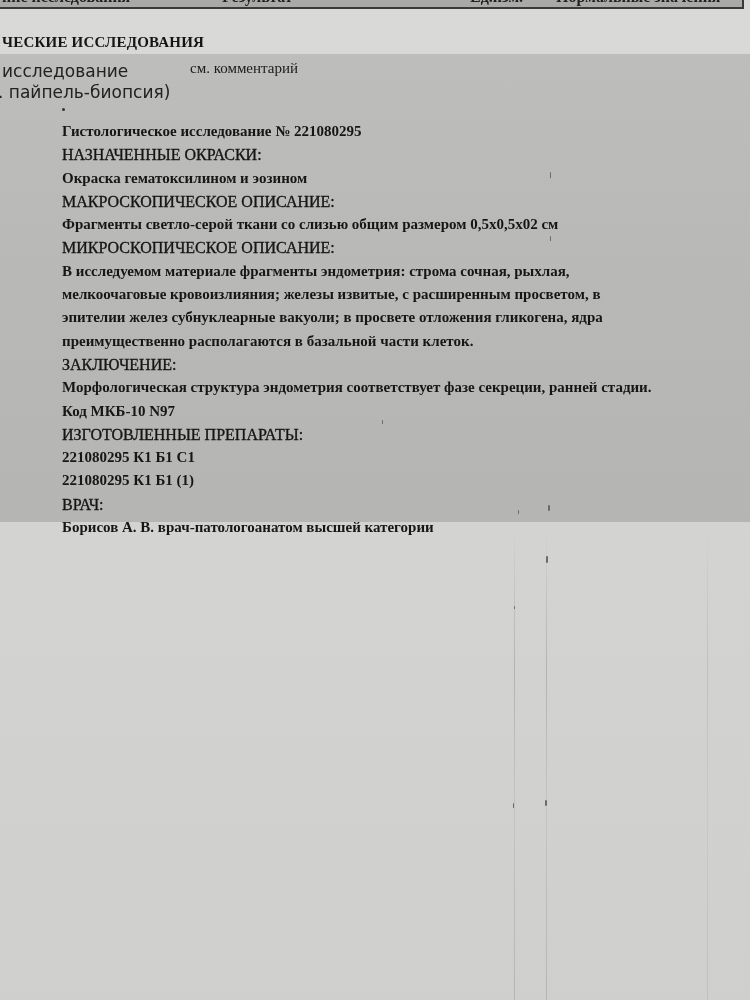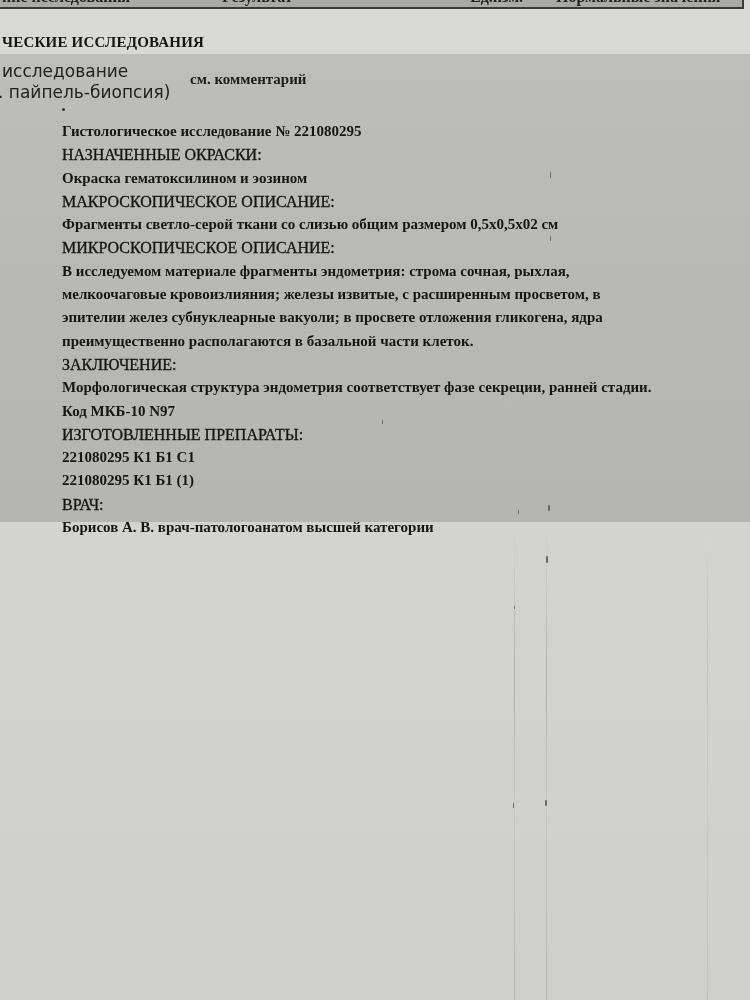--- a/index.html
+++ b/index.html
@@ -57,23 +57,23 @@
   .row-label {
     position: absolute;
     font-family: "DejaVu Sans", sans-serif;
     font-size: 17px;
     color: #222;
     white-space: nowrap;
     text-align: center;
   }
   .row-result {
     position: absolute;
-    left: 190px; top: 71px;
+    left: 190px; top: 60px;
     font-size: 15px;
-    font-weight: bold;
+    font-weight: normal;
     color: #1c1c1c;
     white-space: nowrap;
   }
   .report {
     position: absolute;
     left: 62px; top: 120px;
     width: 690px;
     font-size: 15px;
     font-weight: bold;
     line-height: 23.3px;

